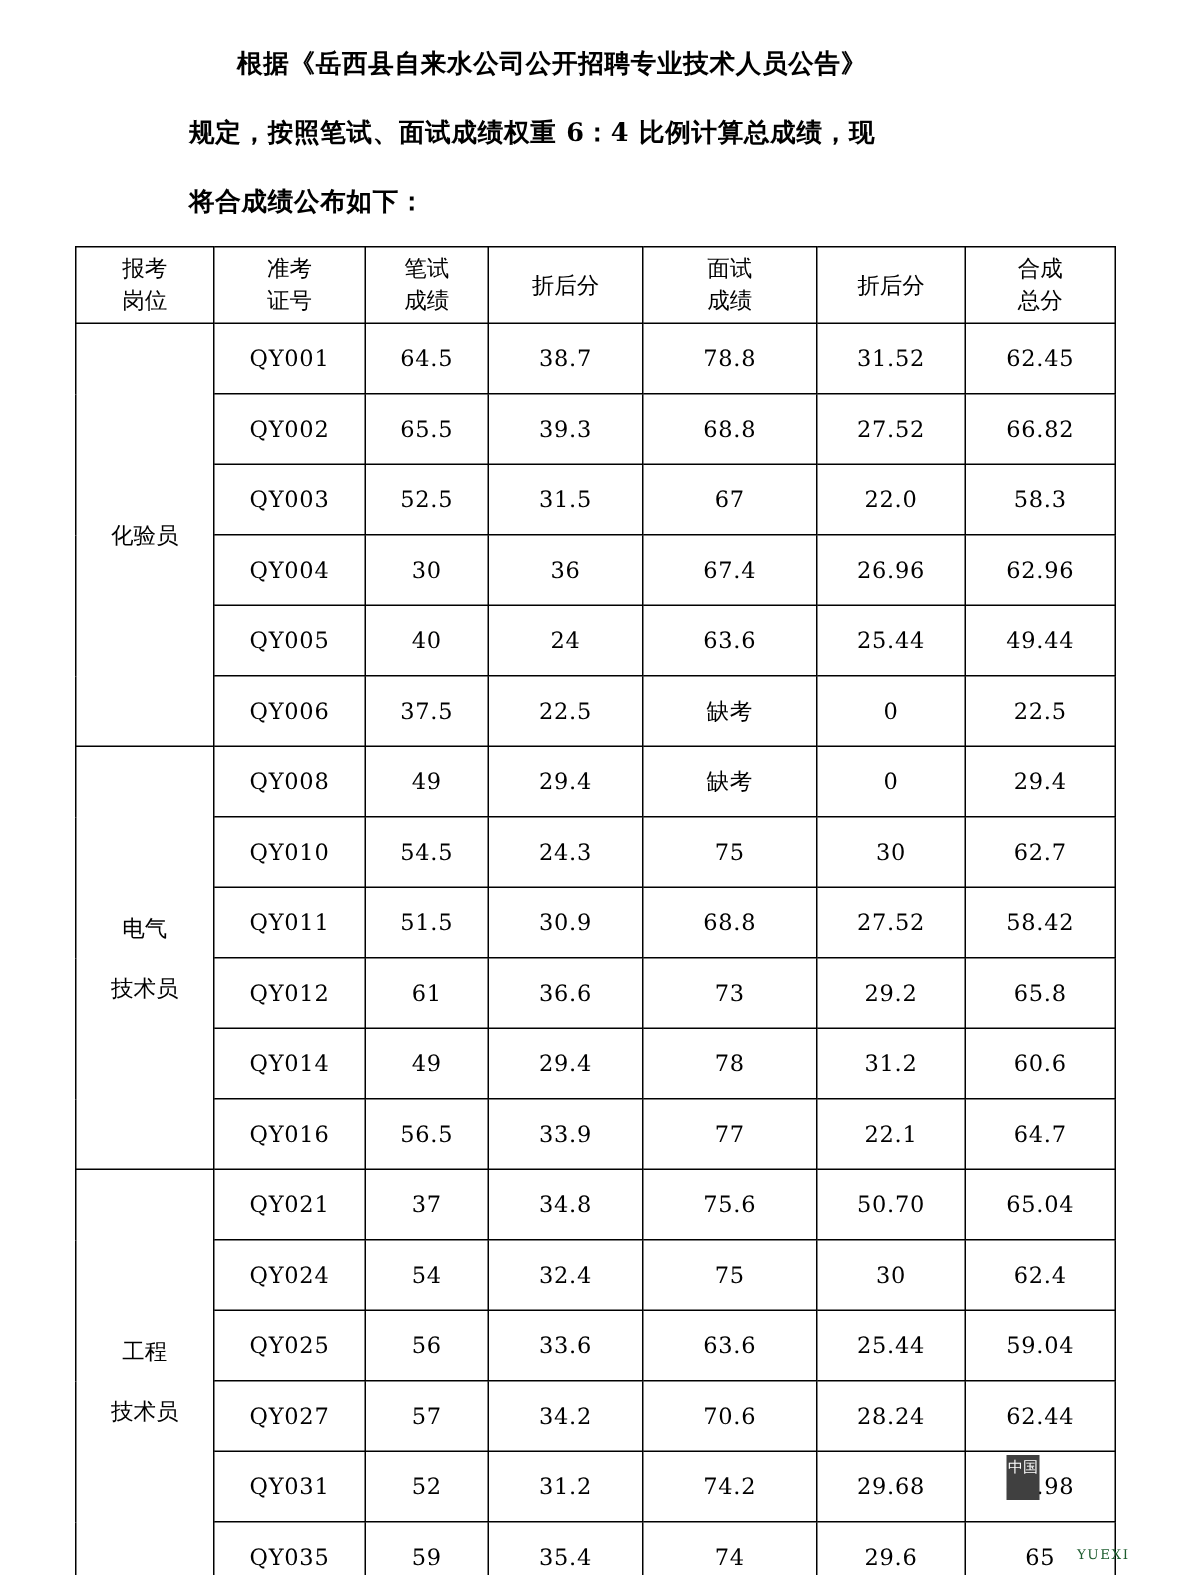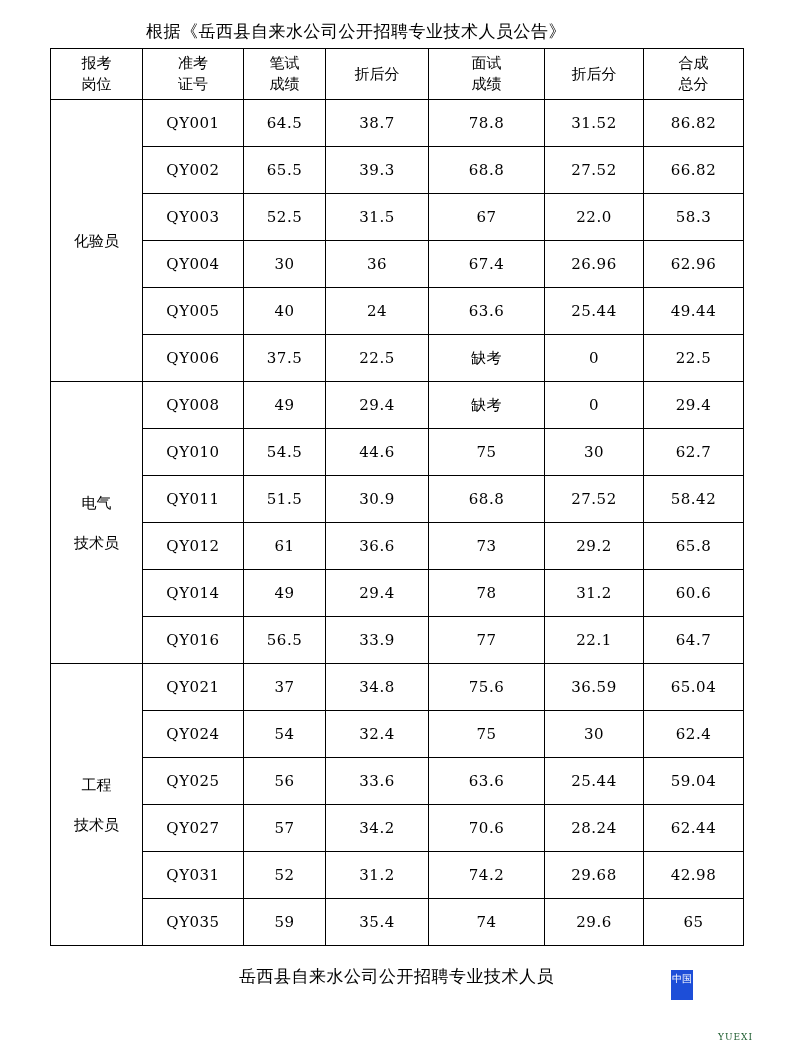--- a/index.html
+++ b/index.html
@@ -22,22 +22,23 @@
     box-sizing: border-box;
     padding: 14px 50px 0 50px;
   }
   .intro {
     font-size: 17px;
     line-height: 34px;
     text-align: left;
     letter-spacing: 0.5px;
   }
   .intro p {
-    margin: 0;
+    margin: 12px;
     white-space: nowrap;
+    font-weight: bold;
   }
   .intro .l1 { text-indent: 96px; }
   .intro .l2 { text-indent: 64px; }
   .intro .l3 { text-indent: 64px; }
 
   table.result {
     margin-top: 0;
     border-collapse: collapse;
     width: 693px;
     table-layout: fixed;
@@ -81,21 +82,21 @@
     bottom: 8px;
     width: 120px;
     height: 76px;
   }
   .seal .cn-box {
     position: absolute;
     right: 78px;
     top: 4px;
     width: 22px;
     height: 30px;
-    background: #1d4ed8;
+    background: #404040;
     color: #ffffff;
     font-size: 10px;
     line-height: 11px;
     text-align: center;
     padding-top: 3px;
     box-sizing: border-box;
     font-family: "DejaVu Serif", "Liberation Serif", serif;
   }
   .seal .big {
     position: absolute;
@@ -117,20 +118,22 @@
     letter-spacing: 1px;
   }
 </style>
 </head>
 <body>
 
 <div class="page">
 
   <div class="intro">
     <p class="l1">根据《岳西县自来水公司公开招聘专业技术人员公告》</p>
+    <p class="l2">规定，按照笔试、面试成绩权重 6：4 比例计算总成绩，现</p>
+    <p class="l3">将合成绩公布如下：</p>
   </div>
 
   <table class="result">
     <colgroup>
       <col style="width:92px">
       <col style="width:101px">
       <col style="width:82px">
       <col style="width:103px">
       <col style="width:116px">
       <col style="width:99px">
@@ -165,21 +168,21 @@
     </thead>
     <tbody>
 
       <tr>
         <td class="grouplabel" rowspan="6">化验员</td>
         <td class="num">QY001</td>
         <td class="num">64.5</td>
         <td class="num">38.7</td>
         <td class="num">78.8</td>
         <td class="num">31.52</td>
-        <td class="num">86.82</td>
+        <td class="num">62.45</td>
       </tr>
       <tr>
         <td class="num">QY002</td>
         <td class="num">65.5</td>
         <td class="num">39.3</td>
         <td class="num">68.8</td>
         <td class="num">27.52</td>
         <td class="num">66.82</td>
       </tr>
       <tr>
@@ -223,21 +226,21 @@
         <td class="num">QY008</td>
         <td class="num">49</td>
         <td class="num">29.4</td>
         <td class="num">缺考</td>
         <td class="num">0</td>
         <td class="num">29.4</td>
       </tr>
       <tr>
         <td class="num">QY010</td>
         <td class="num">54.5</td>
-        <td class="num">44.6</td>
+        <td class="num">24.3</td>
         <td class="num">75</td>
         <td class="num">30</td>
         <td class="num">62.7</td>
       </tr>
       <tr>
         <td class="num">QY011</td>
         <td class="num">51.5</td>
         <td class="num">30.9</td>
         <td class="num">68.8</td>
         <td class="num">27.52</td>
@@ -270,21 +273,21 @@
 
       <tr>
         <td class="grouplabel" rowspan="6">
           <div>工程</div>
           <div>技术员</div>
         </td>
         <td class="num">QY021</td>
         <td class="num">37</td>
         <td class="num">34.8</td>
         <td class="num">75.6</td>
-        <td class="num">36.59</td>
+        <td class="num">50.70</td>
         <td class="num">65.04</td>
       </tr>
       <tr>
         <td class="num">QY024</td>
         <td class="num">54</td>
         <td class="num">32.4</td>
         <td class="num">75</td>
         <td class="num">30</td>
         <td class="num">62.4</td>
       </tr>

